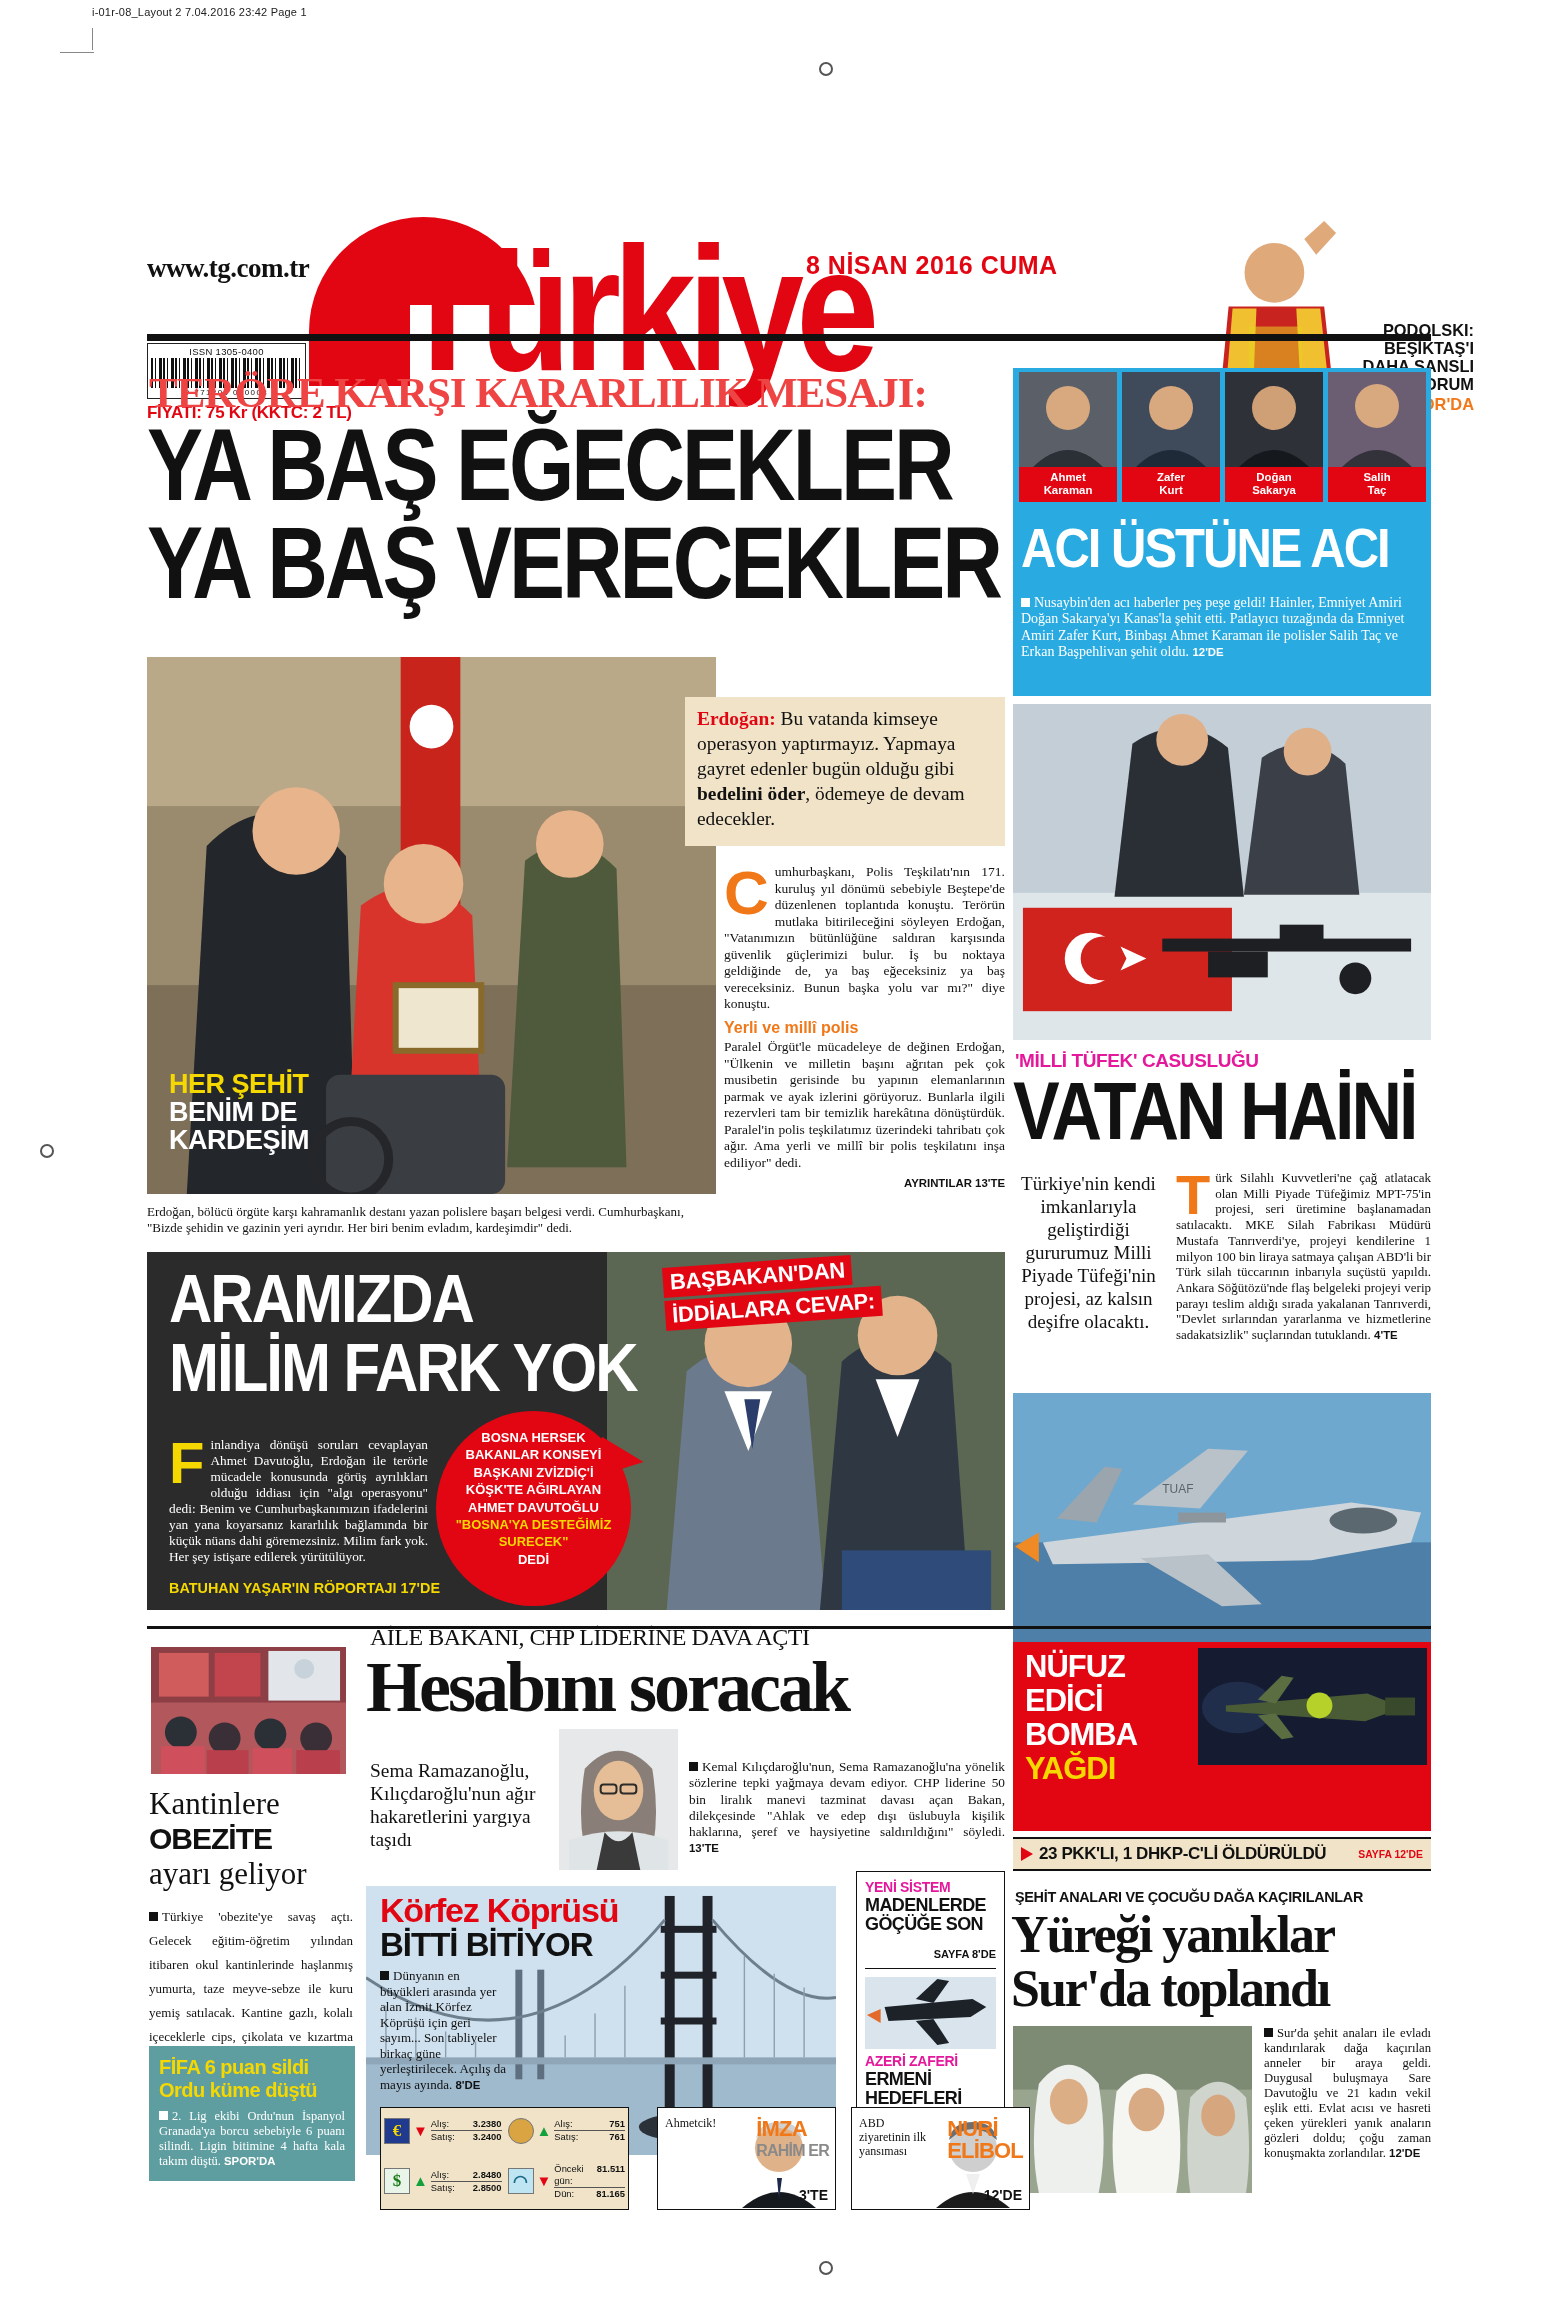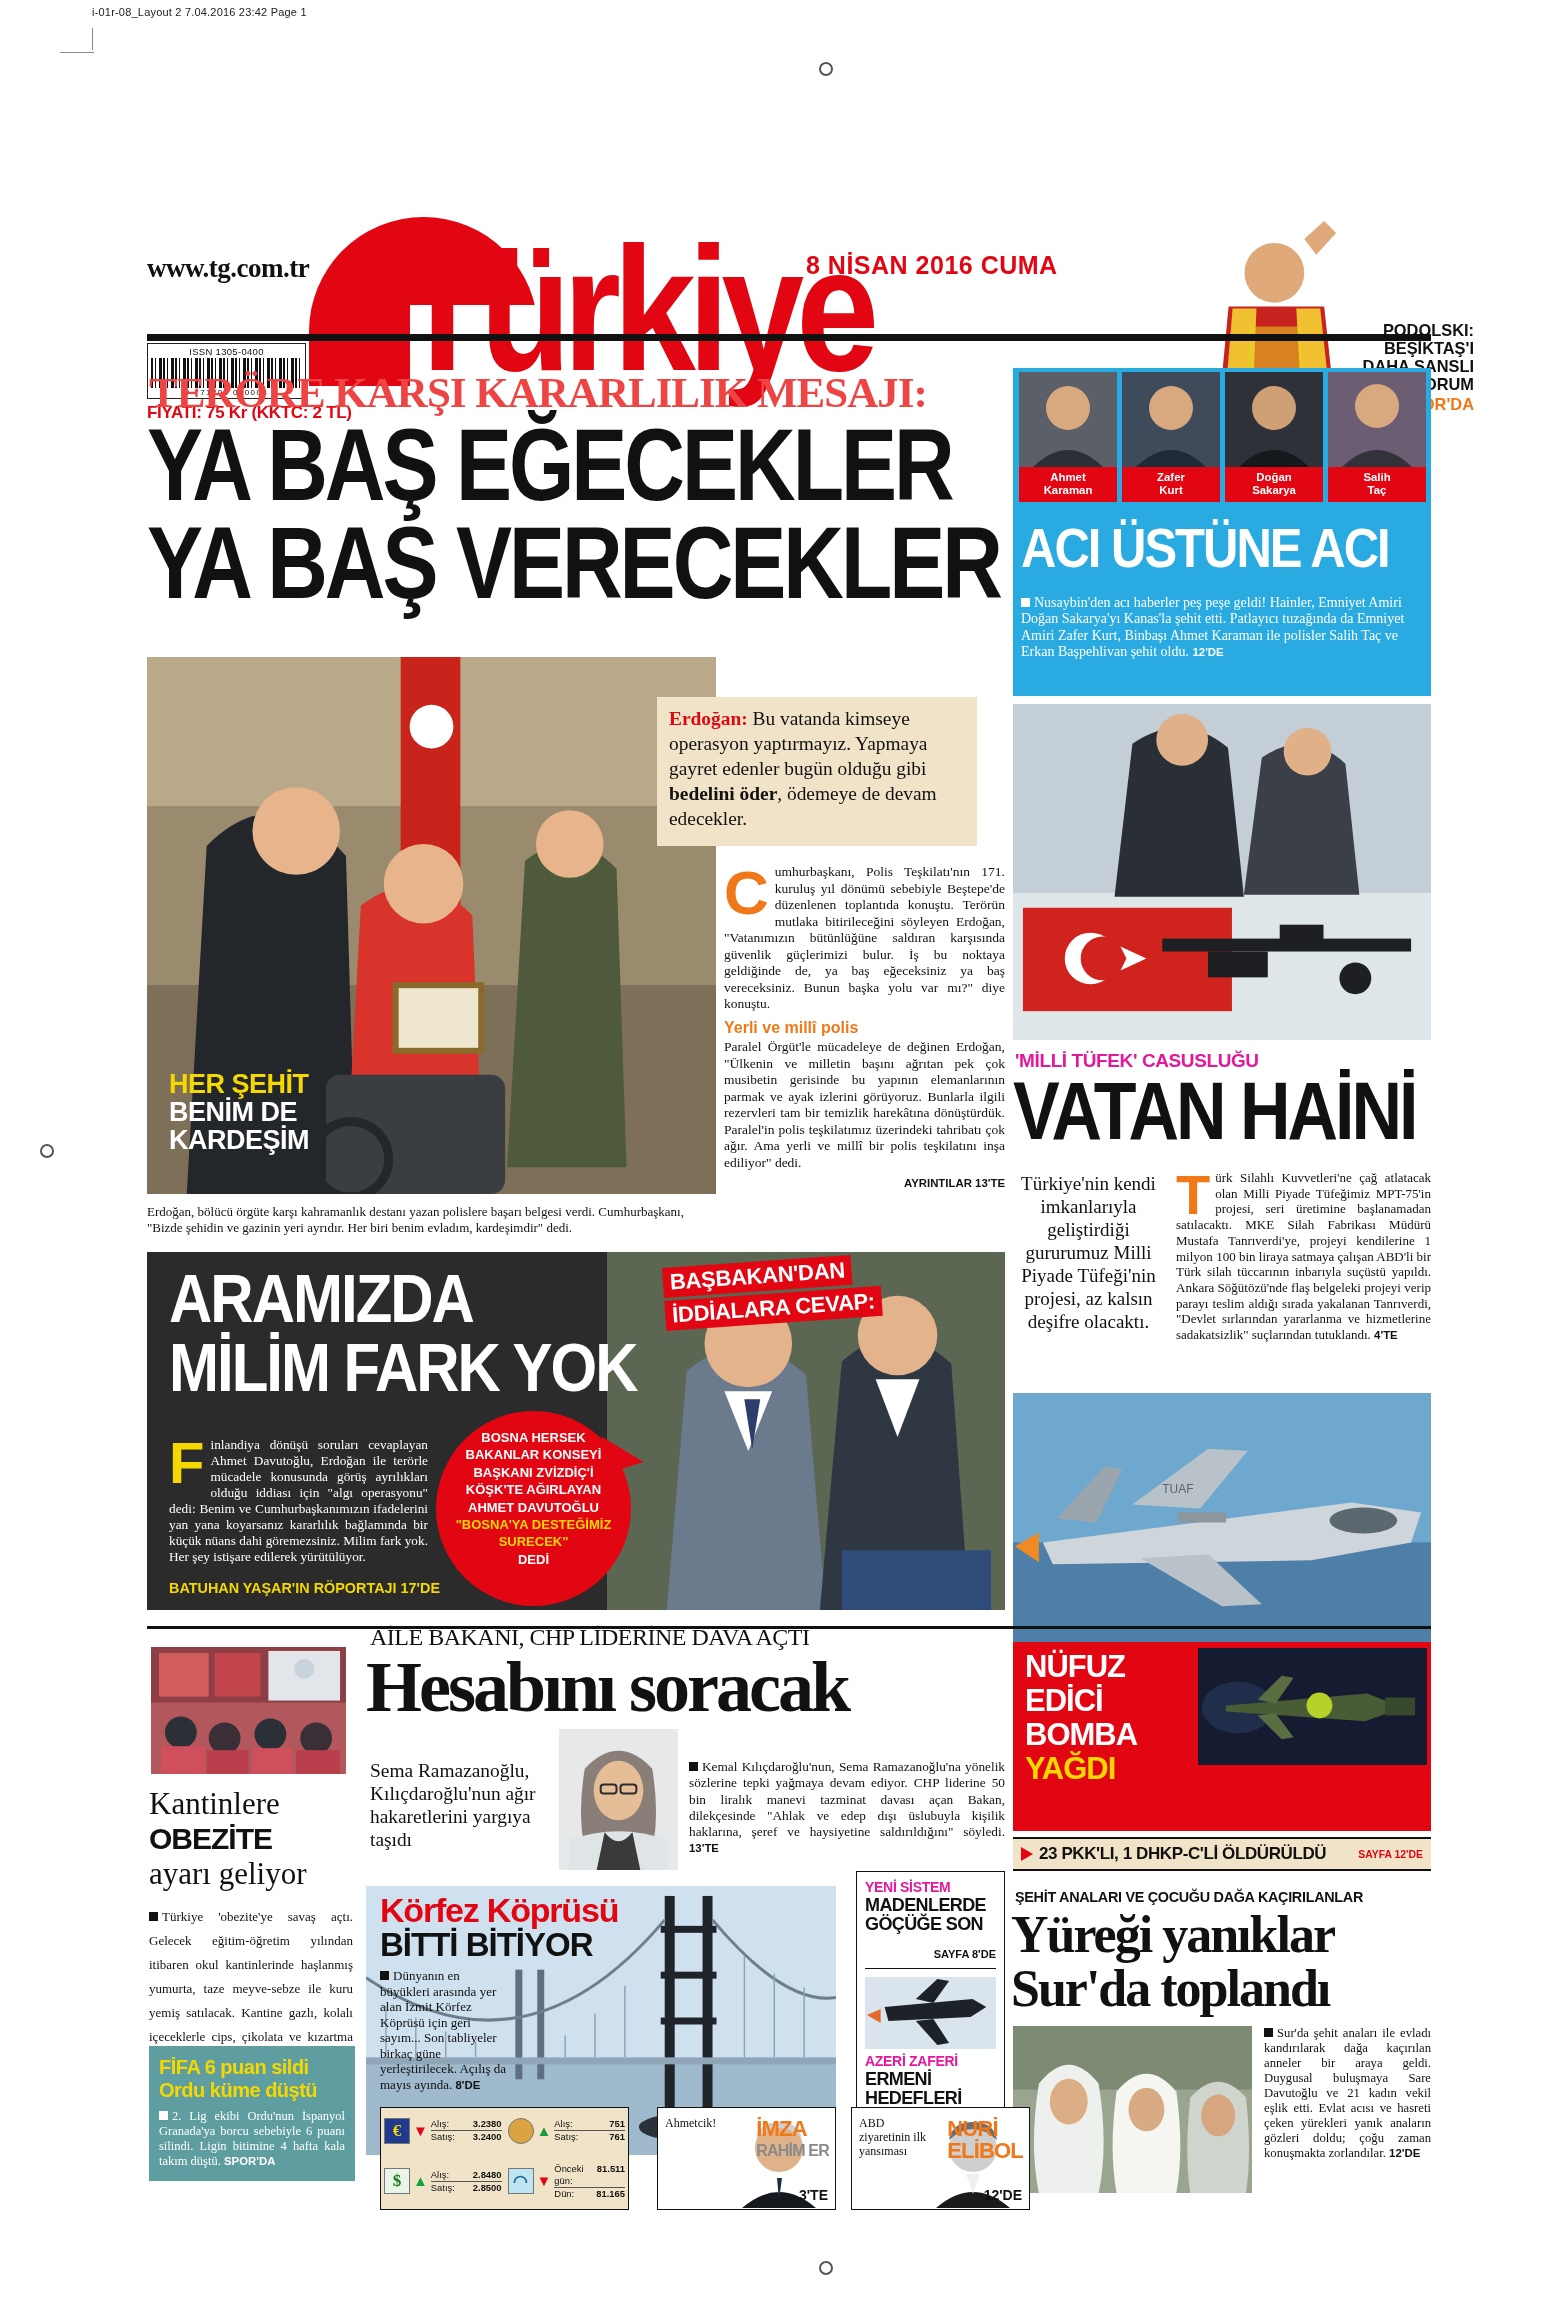--- a/index.html
+++ b/index.html
@@ -44,21 +44,21 @@
   .kicker{position:absolute;left:149px;top:368px;font-family:"Liberation Serif",serif;
     font-weight:bold;font-size:43px;color:#ef4444;letter-spacing:-1px;}
   .mainhead{position:absolute;left:147px;top:416px;width:876px;
     font-family:"Liberation Sans",sans-serif;font-weight:bold;color:#111;
     font-size:84px;line-height:80px;letter-spacing:-3px;transform:scaleY(1.22);transform-origin:left top;}
   .mainphoto{position:absolute;left:147px;top:657px;width:569px;height:537px;overflow:hidden;background:#8a7d6a;}
   .sehit-badge{position:absolute;left:169px;top:1070px;font-family:"Liberation Sans",sans-serif;
     font-weight:bold;font-size:27px;line-height:28px;letter-spacing:-0.5px;}
   .sehit-badge .l1{color:#f5d800;}
   .sehit-badge .l2,.sehit-badge .l3{color:#ffffff;}
-  .quotebox{position:absolute;left:657px;top:697px;width:320px;height:149px;background:#f0e3c8;padding:9px 12px;}
+  .quotebox{position:absolute;left:685px;top:697px;width:320px;height:149px;background:#f0e3c8;padding:9px 12px;}
   .quotebox p{margin:0;font-size:19.4px;line-height:25px;color:#111;}
   .quotebox b.nm{color:#e20613;}
   .photocap{position:absolute;left:147px;top:1204px;width:557px;font-size:13px;line-height:16px;color:#111;}
   .bodycol{position:absolute;left:724px;top:864px;width:281px;font-size:13.5px;line-height:16.5px;
     text-align:justify;color:#111;}
   .bodycol .dropcapwrap{position:relative;}
   .dropcap{float:left;font-family:"Liberation Sans",sans-serif;font-weight:bold;font-size:62px;
     line-height:50px;color:#f07818;margin:4px 6px 0 0;}
   .subhead{font-family:"Liberation Sans",sans-serif;font-weight:bold;font-size:16px;color:#f07818;margin:7px 0 3px;}
   .refline{text-align:right;font-family:"Liberation Sans",sans-serif;font-weight:bold;font-size:11.4px;color:#111;margin-top:4px;}

